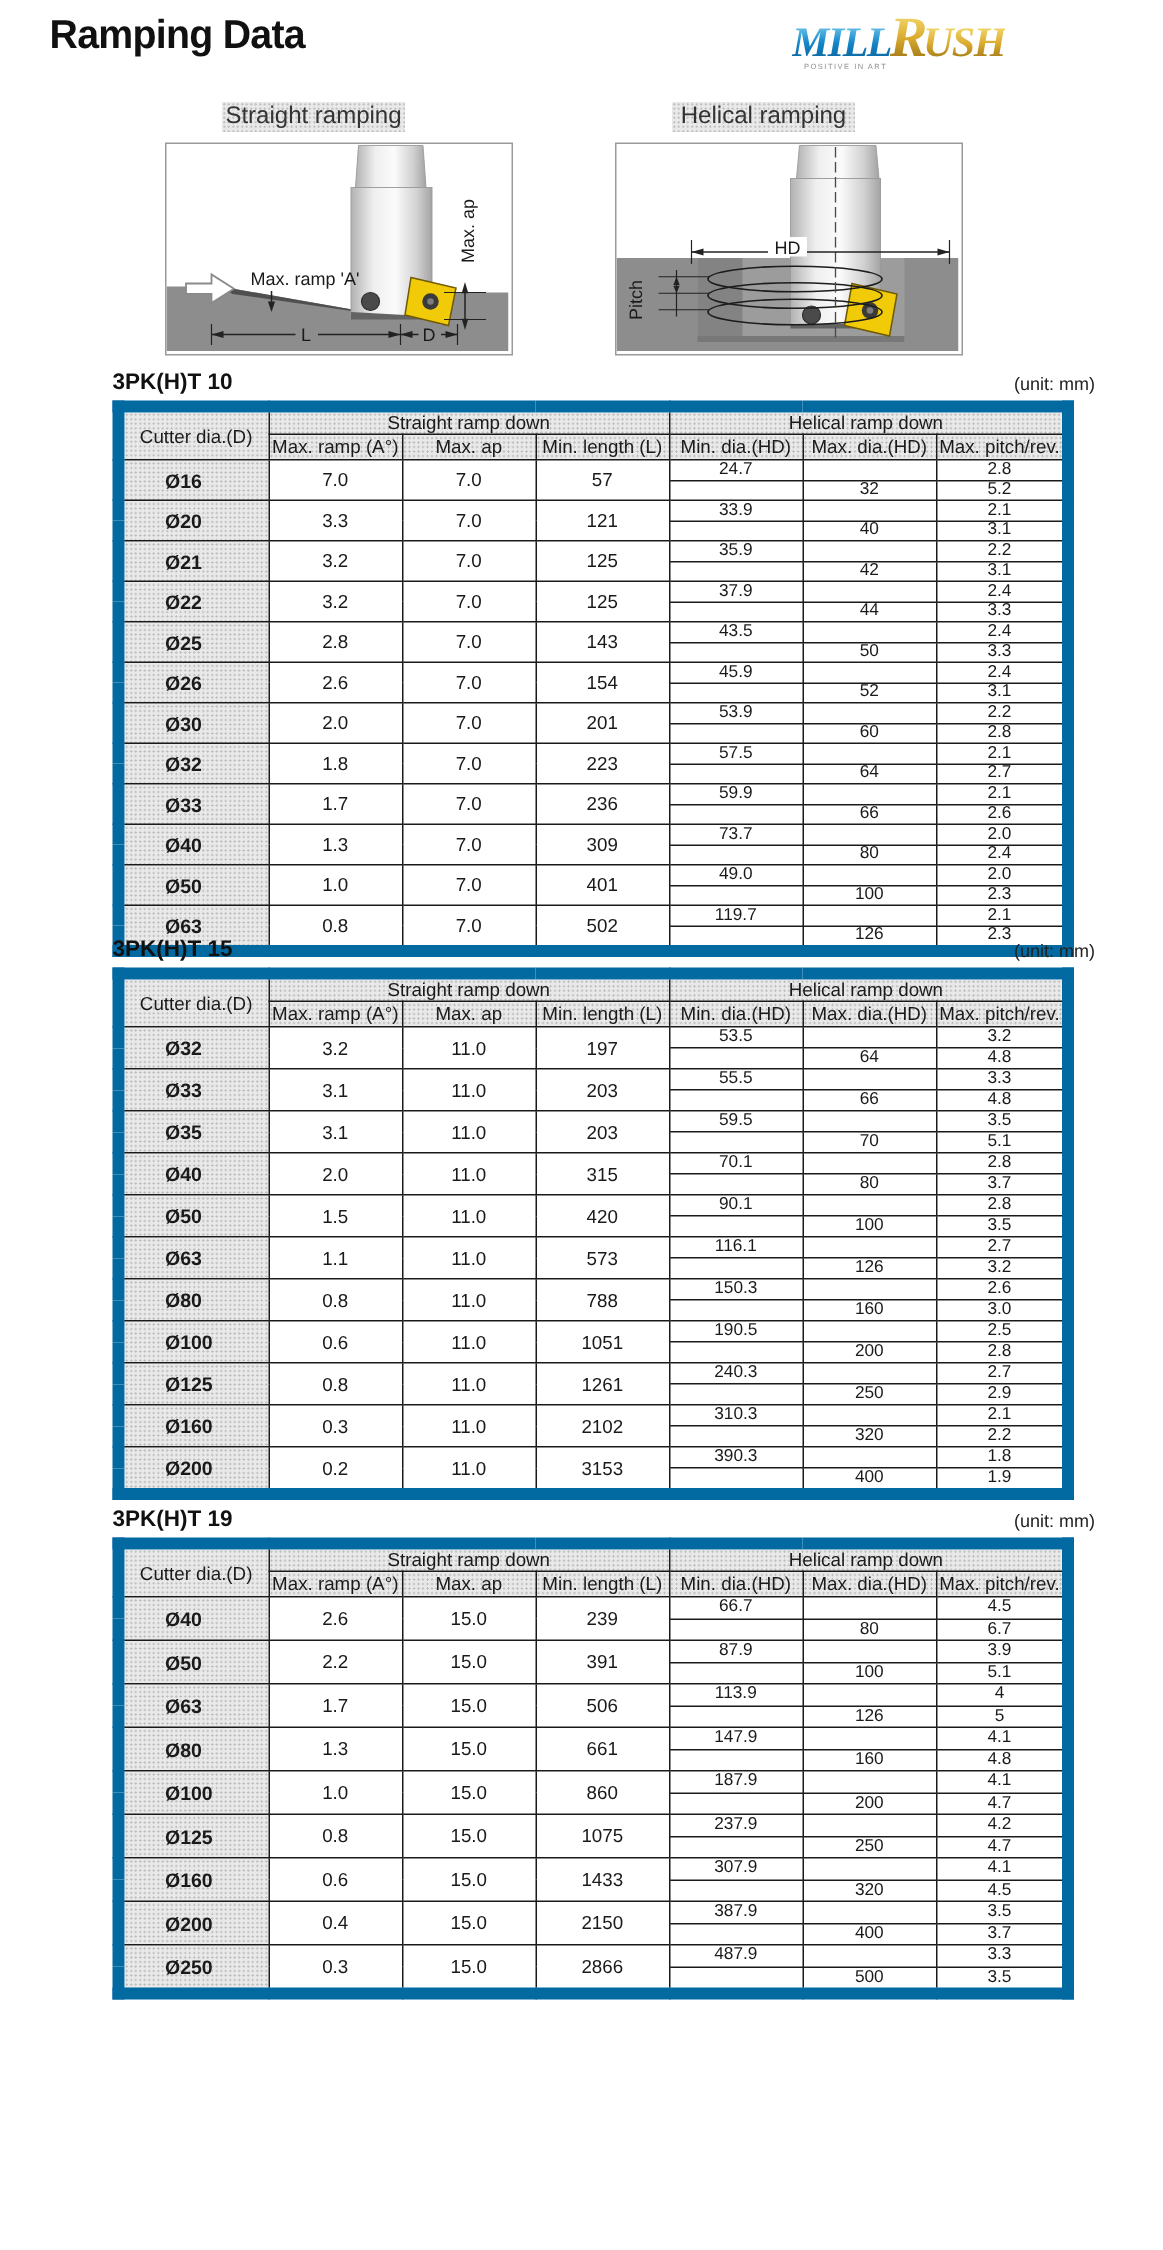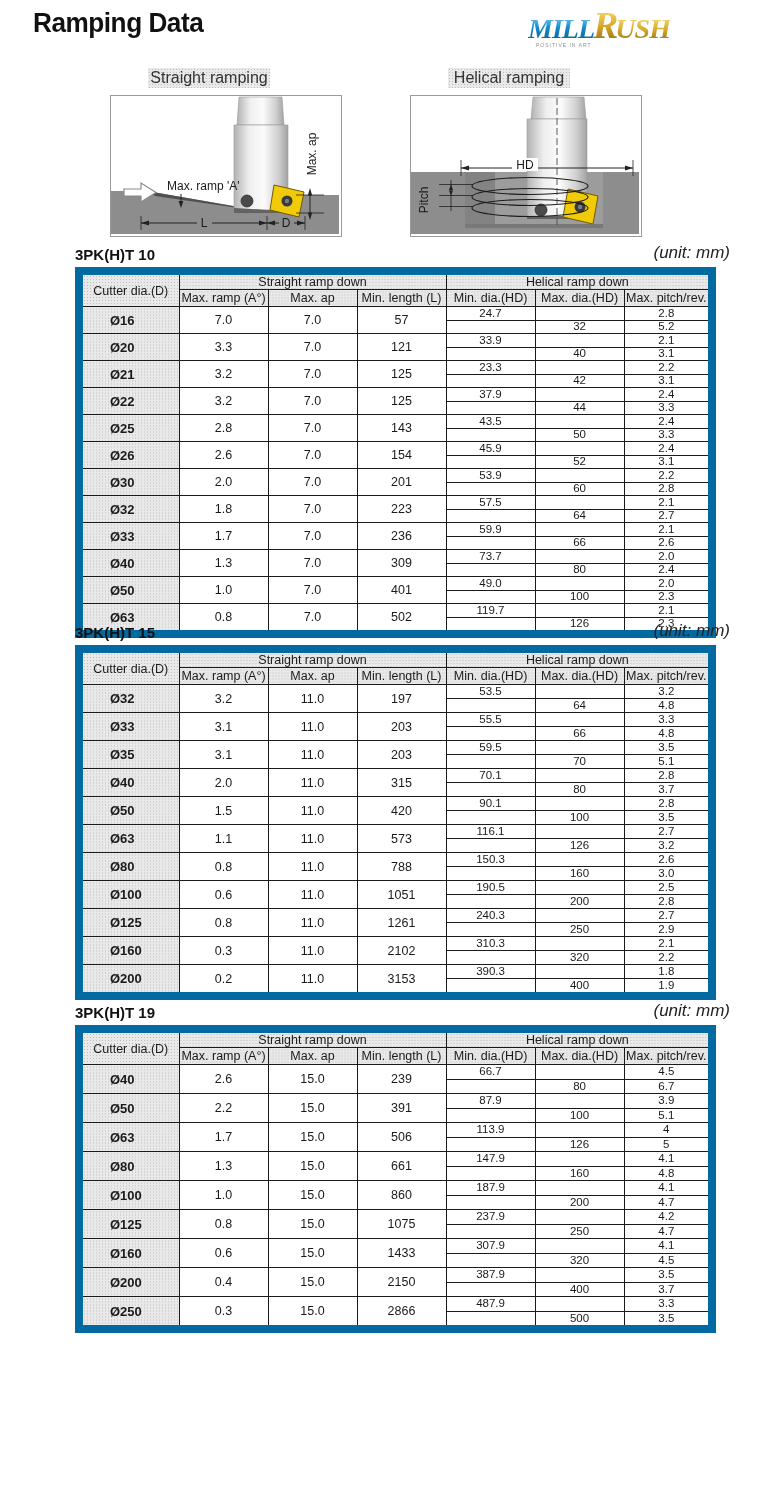--- a/index.html
+++ b/index.html
@@ -42,21 +42,21 @@
   #label-helical{left:448px;}
   .diagram-box{position:absolute;top:95px;width:230px;height:140px;border:1px solid #9a9a9a;background:#fff;}
   #diagram-straight{left:110px;}
   #diagram-helical{left:410px;}
   svg text{font-family:"Liberation Sans",sans-serif;fill:#1a1a1a;}
   
   .tsec{position:absolute;left:58px;width:655px;margin-left:17px;}
   #tsec-0{top:247px;} #tsec-1{top:625px;} #tsec-2{top:1005px;}
   .tsec-head{display:flex;justify-content:space-between;align-items:flex-end;margin-bottom:4px;height:16px;}
   .tsec-title{font-size:15px;font-weight:700;color:#111;}
-  .tsec-unit{font-size:17px;color:#222;font-style:italic;}
+  .tsec-unit{font-size:12px;color:#222;}
   table{border-collapse:collapse;table-layout:fixed;width:633px;border:8px solid #0369a1;}
   th,td{border:1px solid #1a1a1a;padding:0;text-align:center;vertical-align:middle;color:#1a1a1a;overflow:hidden;}
   thead tr{height:17px;}
   thead th{font-weight:400;font-size:12.5px;}
   tbody th.dia{text-align:left;padding-left:27px;font-weight:700;font-size:13px;}
   td.st{font-size:12.5px;background:#fff;}
   td.hel{font-size:11.5px;background:#fff;line-height:1;}
   .tb0 td.hel{height:12.5px;}
   .tb1 td.hel{height:13px;}
   .tb2 td.hel{height:13.5px;}
@@ -236,21 +236,21 @@
         <tr>
           <td class="hel"></td>
           <td class="hel">40</td>
           <td class="hel">3.1</td>
         </tr>
         <tr>
           <th class="dia halftone" rowspan="2">Ø21</th>
           <td class="st" rowspan="2">3.2</td>
           <td class="st" rowspan="2">7.0</td>
           <td class="st" rowspan="2">125</td>
-          <td class="hel">23.3</td>
+          <td class="hel">35.9</td>
           <td class="hel"></td>
           <td class="hel">2.2</td>
         </tr>
         <tr>
           <td class="hel"></td>
           <td class="hel">42</td>
           <td class="hel">3.1</td>
         </tr>
         <tr>
           <th class="dia halftone" rowspan="2">Ø22</th>

